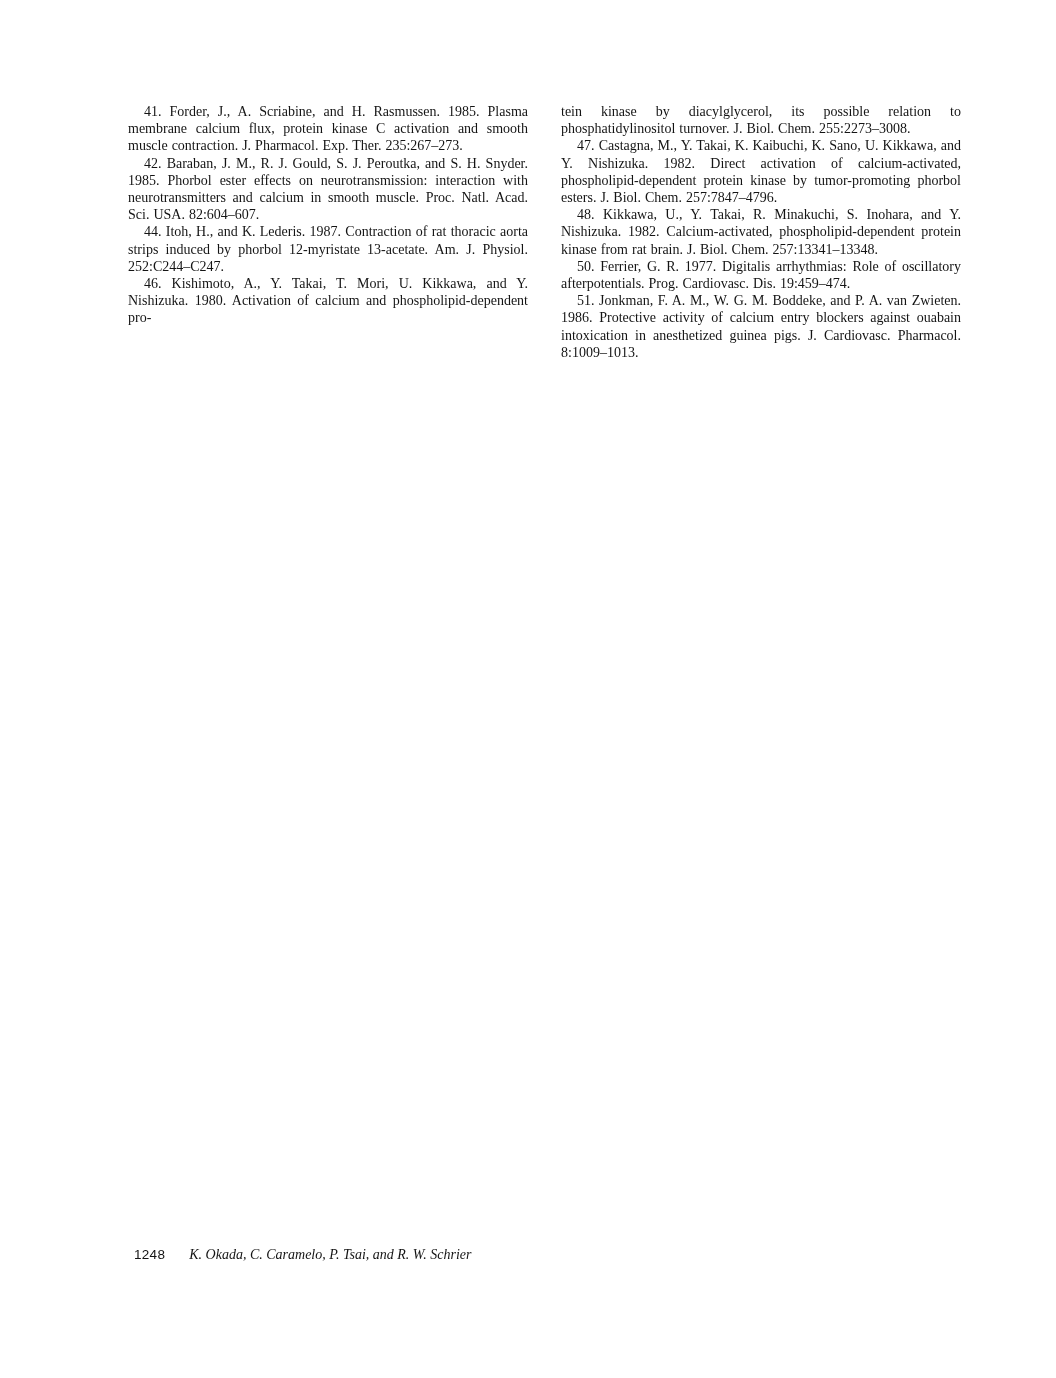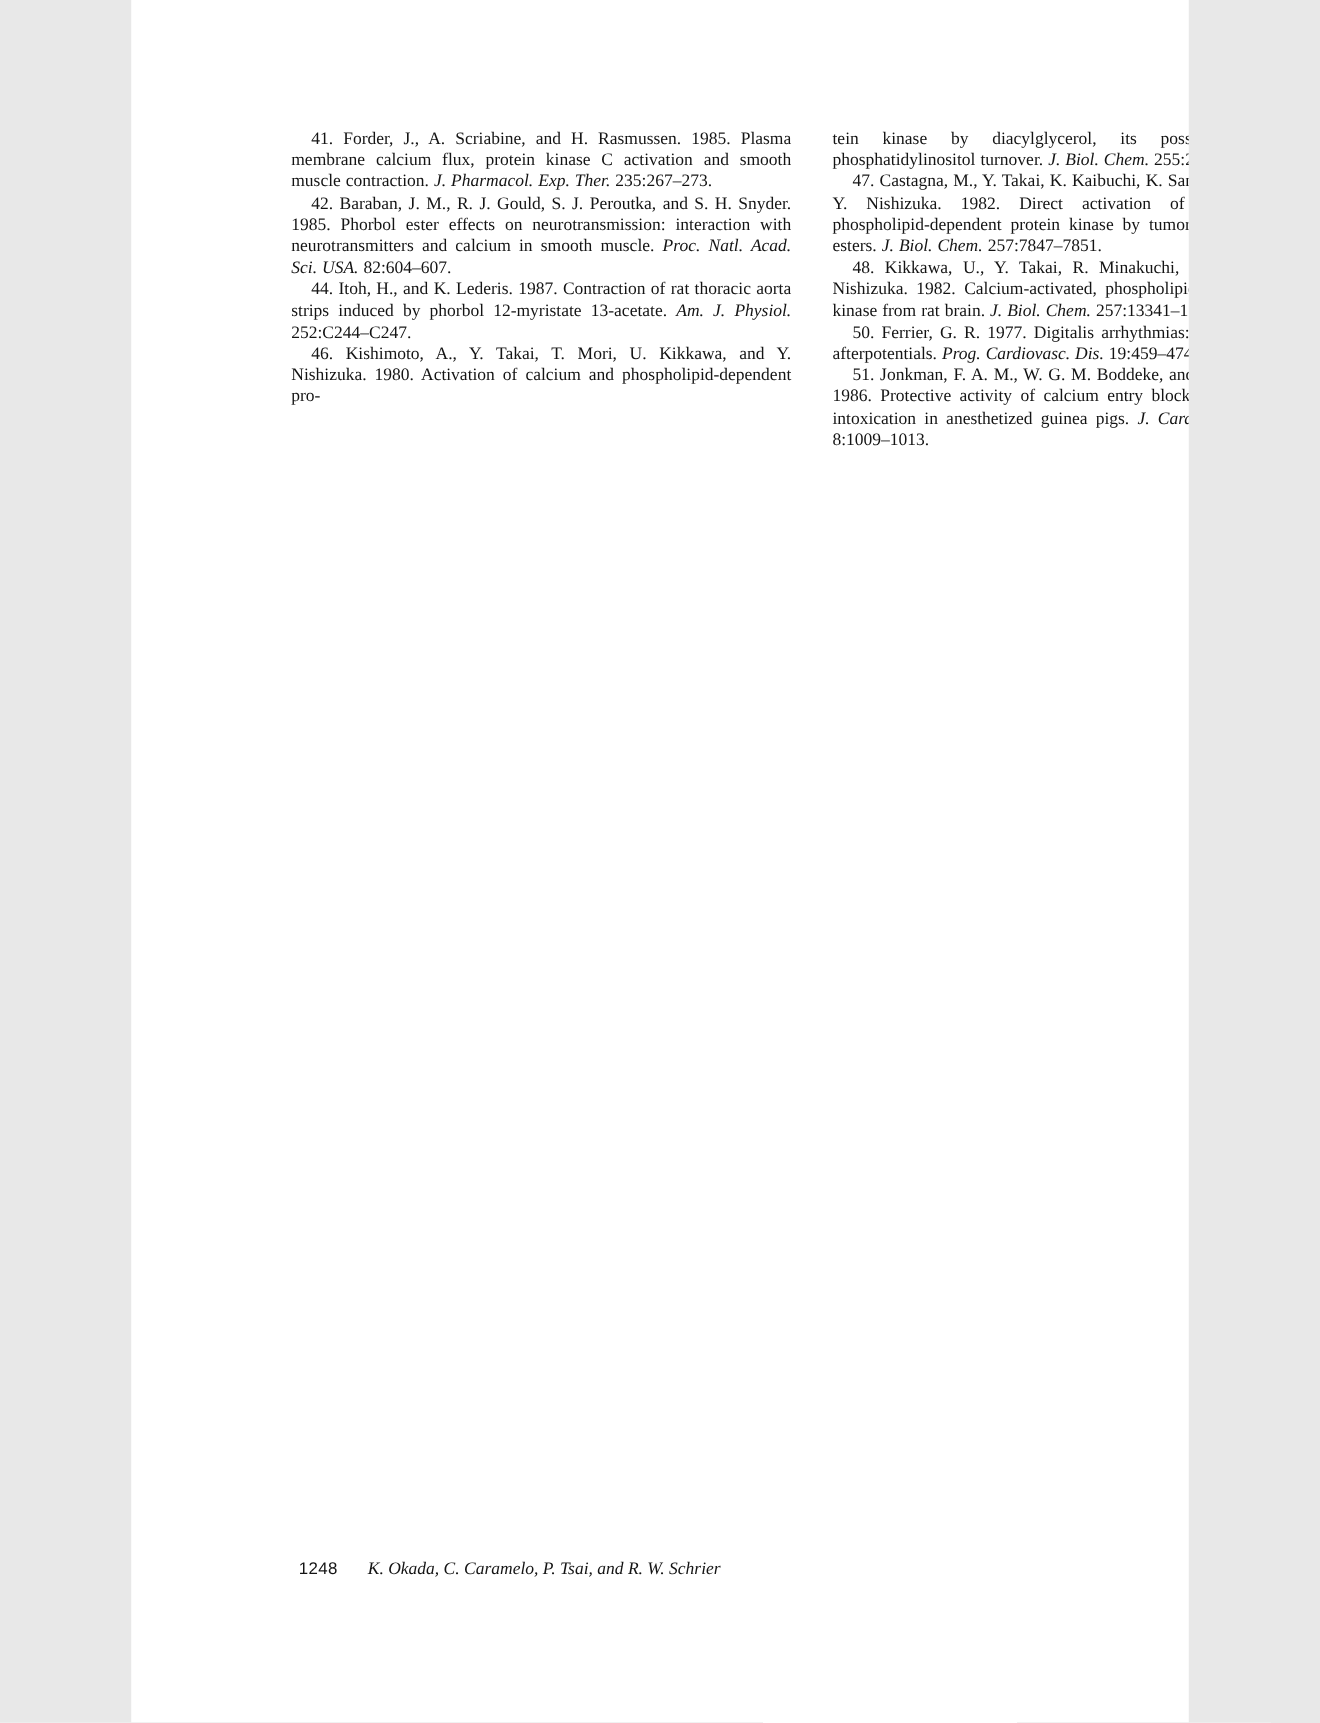--- a/index.html
+++ b/index.html
@@ -2,21 +2,21 @@
 <html><head>
 <meta charset="utf-8">
 <style>
   html, body {
     margin: 0;
     padding: 0;
     background: #e8e8e8;
   }
   .page {
     position: relative;
-    width: 846px;
+    width: 1056px;
     height: 1378px;
     background: #ffffff;
     font-family: "Liberation Serif", serif;
     color: #141414;
     overflow: hidden;
     margin: 0 auto;
   }
   .columns {
     position: absolute;
     top: 103px;
@@ -32,21 +32,20 @@
     margin: 0;
     font-size: 14px;
     line-height: 17.2px;
     text-align: justify;
     word-spacing: 0.5px;
   }
   p.ref.indent {
     text-indent: 16px;
   }
   .it {
-    font-style: italic;
   }
   .footer {
     position: absolute;
     left: 134px;
     top: 1247px;
     font-size: 14px;
     white-space: nowrap;
   }
   .footer .num {
     font-family: "Liberation Sans", sans-serif;
@@ -66,21 +65,21 @@
 
   <div class="columns">
     <div class="col">
         <p class="ref indent"><span>41. Forder, J., A. Scriabine, and H. Rasmussen. 1985. Plasma membrane calcium flux, protein kinase C activation and smooth muscle contraction. </span><span class="it">J. Pharmacol. Exp. Ther.</span><span> 235:267–273.</span></p>
         <p class="ref indent"><span>42. Baraban, J. M., R. J. Gould, S. J. Peroutka, and S. H. Snyder. 1985. Phorbol ester effects on neurotransmission: interaction with neurotransmitters and calcium in smooth muscle. </span><span class="it">Proc. Natl. Acad. Sci. USA.</span><span> 82:604–607.</span></p>
         <p class="ref indent"><span>44. Itoh, H., and K. Lederis. 1987. Contraction of rat thoracic aorta strips induced by phorbol 12-myristate 13-acetate. </span><span class="it">Am. J. Physiol.</span><span> 252:C244–C247.</span></p>
         <p class="ref indent"><span>46. Kishimoto, A., Y. Takai, T. Mori, U. Kikkawa, and Y. Nishizuka. 1980. Activation of calcium and phospholipid-dependent pro-</span></p>
       </div>
     <div class="col">
         <p class="ref"><span>tein kinase by diacylglycerol, its possible relation to phosphatidylinositol turnover. </span><span class="it">J. Biol. Chem.</span><span> 255:2273–3008.</span></p>
-        <p class="ref indent"><span>47. Castagna, M., Y. Takai, K. Kaibuchi, K. Sano, U. Kikkawa, and Y. Nishizuka. 1982. Direct activation of calcium-activated, phospholipid-dependent protein kinase by tumor-promoting phorbol esters. </span><span class="it">J. Biol. Chem.</span><span> 257:7847–7851.</span></p>
+        <p class="ref indent"><span>47. Castagna, M., Y. Takai, K. Kaibuchi, K. Sano, U. Kikkawa, and Y. Nishizuka. 1982. Direct activation of calcium-activated, phospholipid-dependent protein kinase by tumor-promoting phorbol esters. </span><span class="it">J. Biol. Chem.</span><span> 257:7847–4796.</span></p>
         <p class="ref indent"><span>48. Kikkawa, U., Y. Takai, R. Minakuchi, S. Inohara, and Y. Nishizuka. 1982. Calcium-activated, phospholipid-dependent protein kinase from rat brain. </span><span class="it">J. Biol. Chem.</span><span> 257:13341–13348.</span></p>
         <p class="ref indent"><span>50. Ferrier, G. R. 1977. Digitalis arrhythmias: Role of oscillatory afterpotentials. </span><span class="it">Prog. Cardiovasc. Dis.</span><span> 19:459–474.</span></p>
         <p class="ref indent"><span>51. Jonkman, F. A. M., W. G. M. Boddeke, and P. A. van Zwieten. 1986. Protective activity of calcium entry blockers against ouabain intoxication in anesthetized guinea pigs. </span><span class="it">J. Cardiovasc. Pharmacol.</span><span> 8:1009–1013.</span></p>
       </div>
   </div>
 
   <div class="footer">
     <span class="num">1248</span><span class="authors">K. Okada, C. Caramelo, P. Tsai, and R. W. Schrier</span>
   </div>
 

